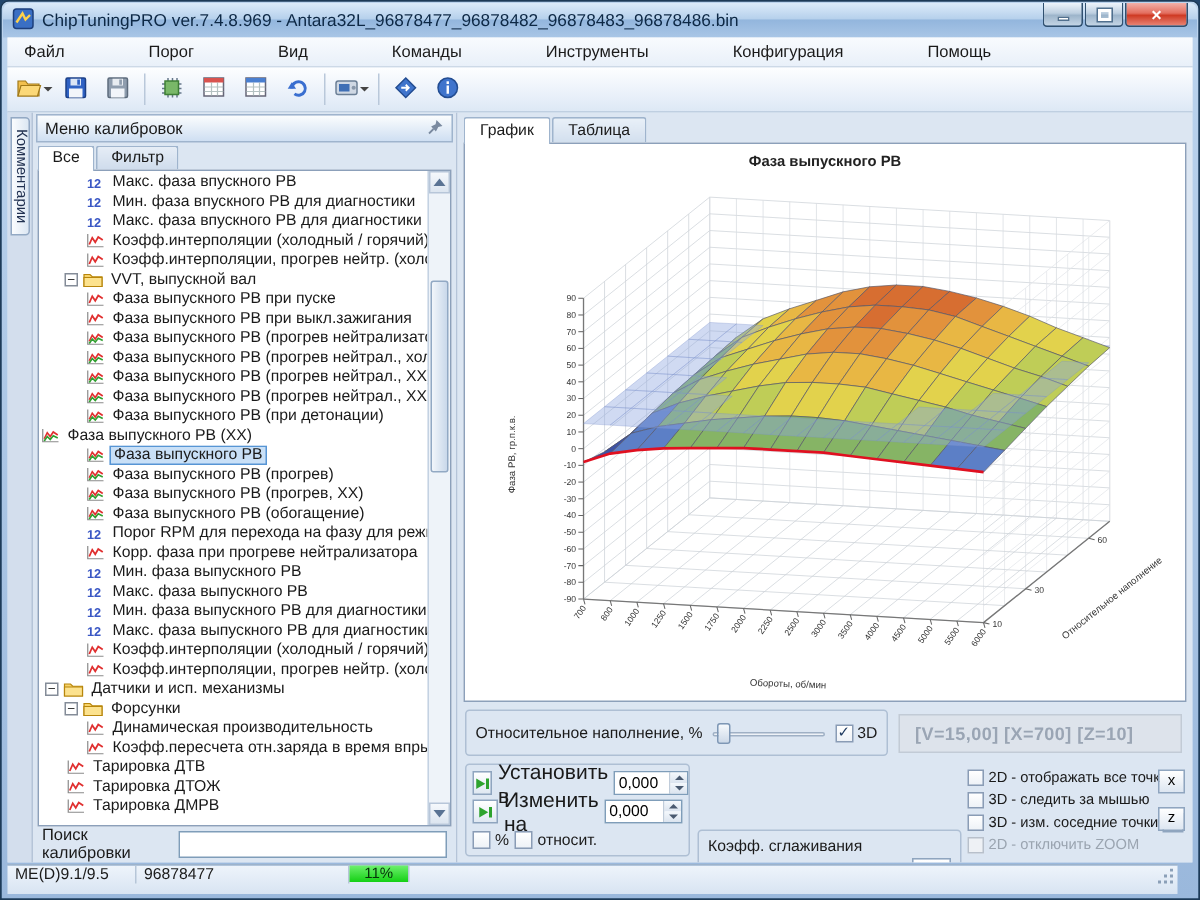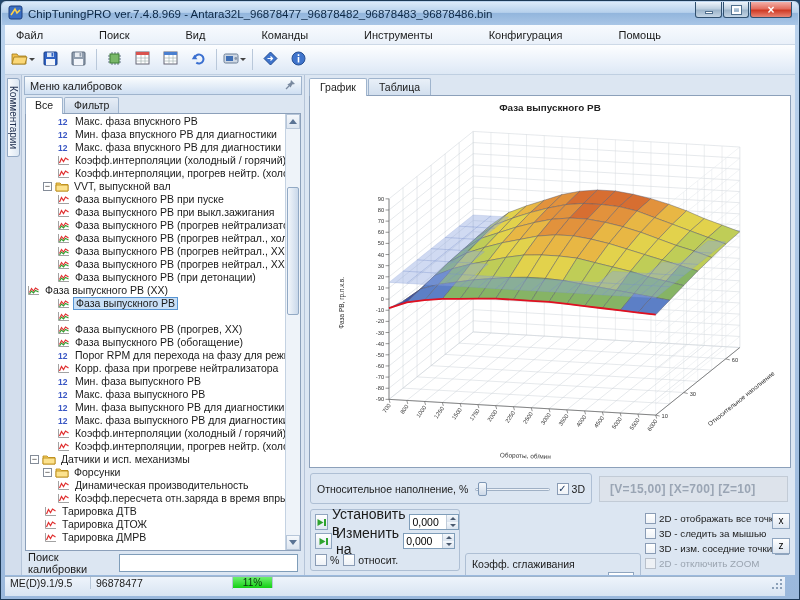--- a/index.html
+++ b/index.html
@@ -114,21 +114,21 @@
         </div>
       <div class="winbtn max">
           <span class="gl-max"></span>
         </div>
       <div class="winbtn close">×</div>
     </div>
   </div>
   <div class="client">
     <div class="menubar" id="menubar">
         <span class="menu-item">Файл</span>
-        <span class="menu-item">Поиск</span>
+        <span class="menu-item">Порог</span>
         <span class="menu-item">Вид</span>
         <span class="menu-item">Команды</span>
         <span class="menu-item">Инструменты</span>
         <span class="menu-item">Конфигурация</span>
         <span class="menu-item">Помощь</span>
       </div>
     <div class="toolbar" id="toolbar">
         <button class="tb-btn">
           <span><svg width="17" height="14" viewBox="0 0 17 14">
               <path d="M1 3 h5 l1.5 2 H15 v8 H1 z" fill="#f2c04e" stroke="#a07818" stroke-width="0.8"></path>
@@ -362,20 +362,21 @@
                 <span class="tlbl sel">Фаза выпускного РВ</span>
               </div>
               <div class="trow" style="padding-left:30px">
                 <span class="ti">
                   <svg width="13" height="11" viewBox="0 0 13 11">
                     <path d="M1.5 1 V9.5 H12" stroke="#8a8a8a" fill="none" stroke-width="0.8"></path>
                     <polyline points="2.5,7.5 4.5,3.5 6.5,6 8.5,3 11.5,5" fill="none" stroke="#e03030" stroke-width="1.1"></polyline>
                     <polyline points="2.5,9 4.5,6 6.5,8 8.5,5.5 11.5,7" fill="none" stroke="#2fa02f" stroke-width="1.1"></polyline>
                   </svg>
                 </span>
+                <span class="tlbl">Фаза выпускного РВ (прогрев)</span>
               </div>
               <div class="trow" style="padding-left:30px">
                 <span class="ti">
                   <svg width="13" height="11" viewBox="0 0 13 11">
                     <path d="M1.5 1 V9.5 H12" stroke="#8a8a8a" fill="none" stroke-width="0.8"></path>
                     <polyline points="2.5,7.5 4.5,3.5 6.5,6 8.5,3 11.5,5" fill="none" stroke="#e03030" stroke-width="1.1"></polyline>
                     <polyline points="2.5,9 4.5,6 6.5,8 8.5,5.5 11.5,7" fill="none" stroke="#2fa02f" stroke-width="1.1"></polyline>
                   </svg>
                 </span>
                 <span class="tlbl">Фаза выпускного РВ (прогрев, XX)</span>

